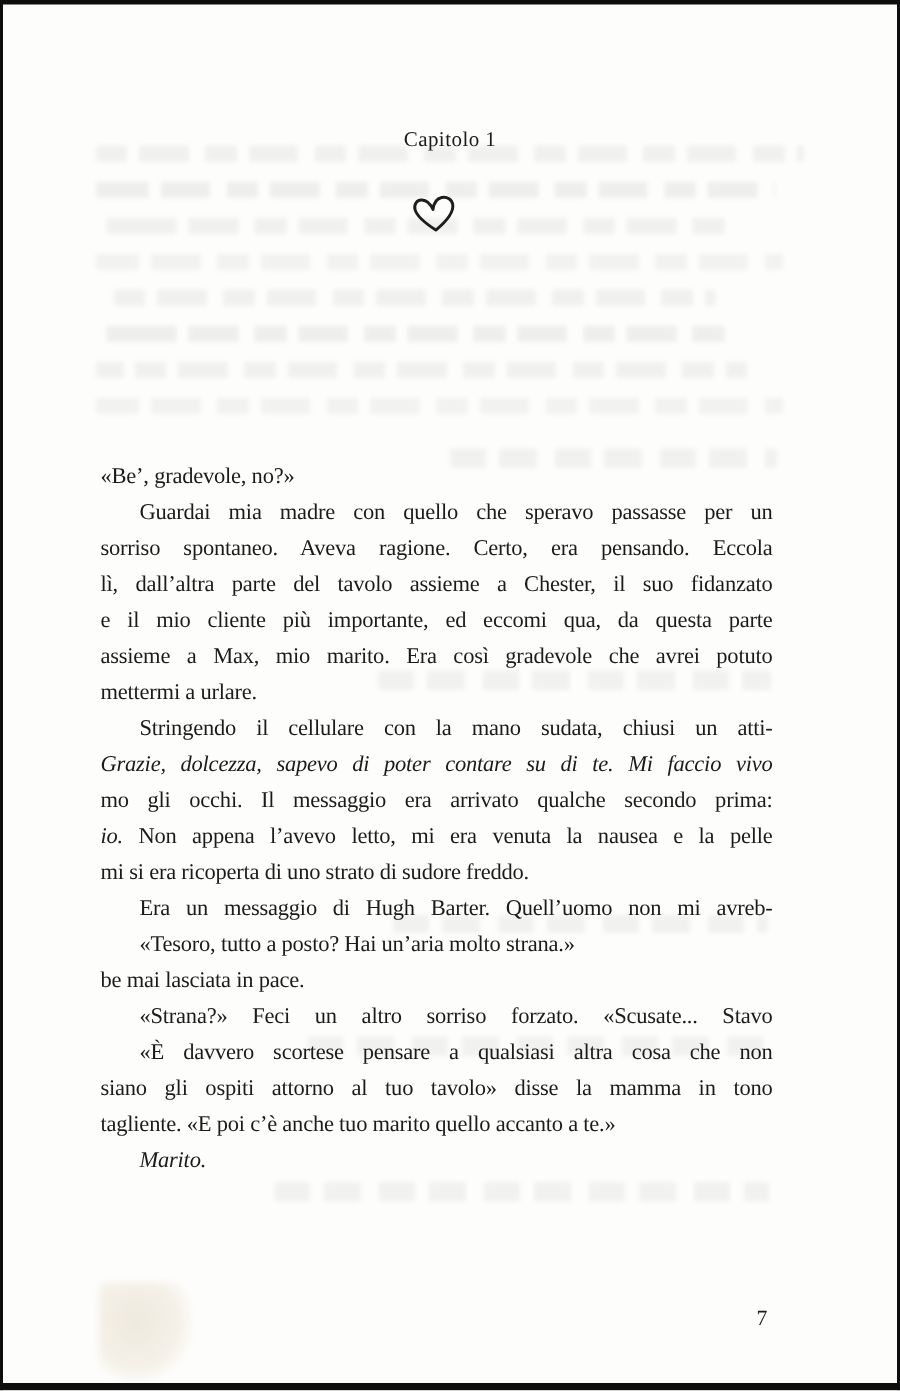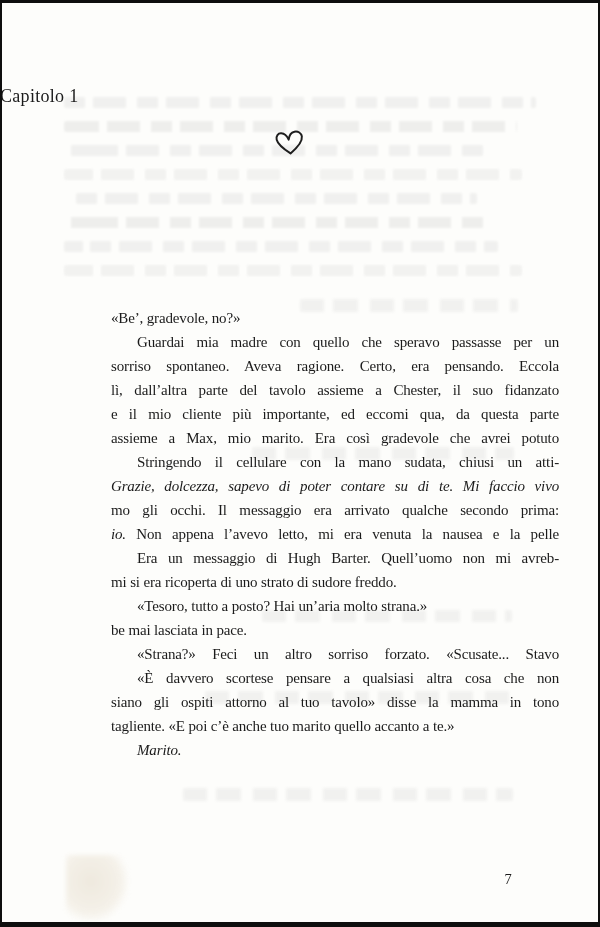--- a/index.html
+++ b/index.html
@@ -70,41 +70,41 @@
     background: radial-gradient(ellipse at 40% 40%, #e6ddcc 0%, #efe9dd 55%, transparent 75%);
     opacity: 0.6;
     filter: blur(2px);
     z-index: 0;
   }
 
   .chapter {
     position: absolute;
     left: 0; top: 86px; width: 600px;
     margin: 0;
-    font-size: 18px;
+    text-align: center;
+    font-size: 14px;
     font-weight: normal;
     letter-spacing: 0.3px;
     z-index: 1;
   }
   .ornament {
     position: absolute;
     left: 273px; top: 129px;
     width: 34px; height: 27px;
     z-index: 1;
   }
   .ornament svg { display: block; transform: rotate(-4deg); }
 
   .body-text {
     position: absolute;
     left: 67px; top: 306px; width: 448px;
     font-size: 15px;
     line-height: 24px;
     letter-spacing: -0.15px;
     z-index: 1;
-    margin-left: 44px;
   }
   .line { text-align: justify; }
   .line.just { text-align-last: justify; }
   .line.indent { text-indent: 26px; }
   .em { font-style: italic; }
 
   .page-number {
     position: absolute;
     left: 490px; top: 871px; width: 36px;
     text-align: center;
@@ -153,26 +153,27 @@
     </svg>
   </div>
 
   <div class="body-text">
       <div class="line"><span>«Be’, gradevole, no?»</span></div>
       <div class="line indent just"><span>Guardai mia madre con quello che speravo passasse per un</span></div>
       <div class="line just"><span>sorriso spontaneo. Aveva ragione. Certo, era pensando. Eccola</span></div>
       <div class="line just"><span>lì, dall’altra parte del tavolo assieme a Chester, il suo fidanzato</span></div>
       <div class="line just"><span>e il mio cliente più importante, ed eccomi qua, da questa parte</span></div>
       <div class="line just"><span>assieme a Max, mio marito. Era così gradevole che avrei potuto</span></div>
+      <div class="line"><span>mettermi a urlare.</span></div>
       <div class="line indent just"><span>Stringendo il cellulare con la mano sudata, chiusi un atti-</span></div>
       <div class="line just"><span class="em">Grazie, dolcezza, sapevo di poter contare su di te. Mi faccio vivo</span></div>
       <div class="line just"><span>mo gli occhi. Il messaggio era arrivato qualche secondo prima:</span></div>
       <div class="line just"><span class="em">io.</span><span> Non appena l’avevo letto, mi era venuta la nausea e la pelle</span></div>
+      <div class="line"><span>mi si era ricoperta di uno strato di sudore freddo.</span></div>
       <div class="line indent just"><span>Era un messaggio di Hugh Barter. Quell’uomo non mi avreb-</span></div>
-      <div class="line"><span>mi si era ricoperta di uno strato di sudore freddo.</span></div>
       <div class="line indent"><span>«Tesoro, tutto a posto? Hai un’aria molto strana.»</span></div>
       <div class="line"><span>be mai lasciata in pace.</span></div>
       <div class="line indent just"><span>«Strana?» Feci un altro sorriso forzato. «Scusate... Stavo</span></div>
       <div class="line indent just"><span>«È davvero scortese pensare a qualsiasi altra cosa che non</span></div>
       <div class="line just"><span>siano gli ospiti attorno al tuo tavolo» disse la mamma in tono</span></div>
       <div class="line"><span>tagliente. «E poi c’è anche tuo marito quello accanto a te.»</span></div>
       <div class="line indent"><span class="em">Marito.</span></div>
     </div>
 
   <div class="page-number">7</div>

